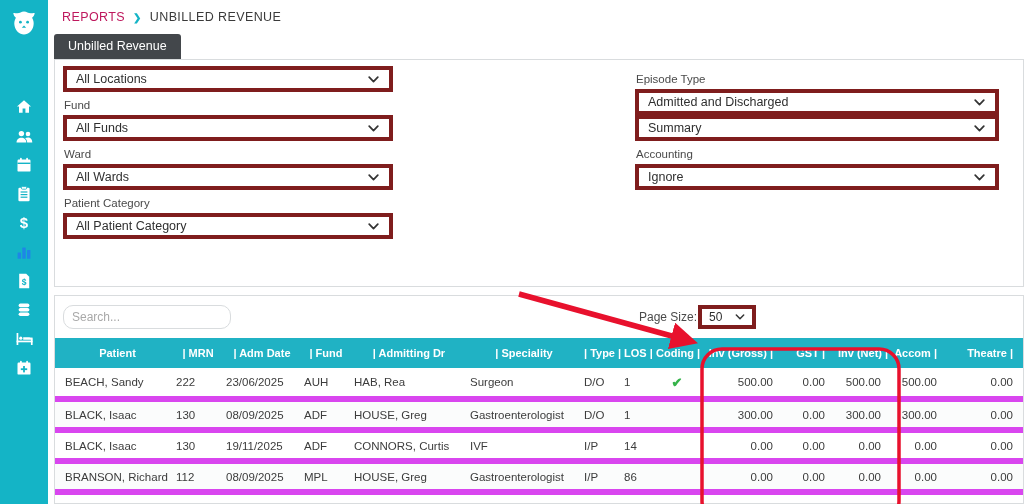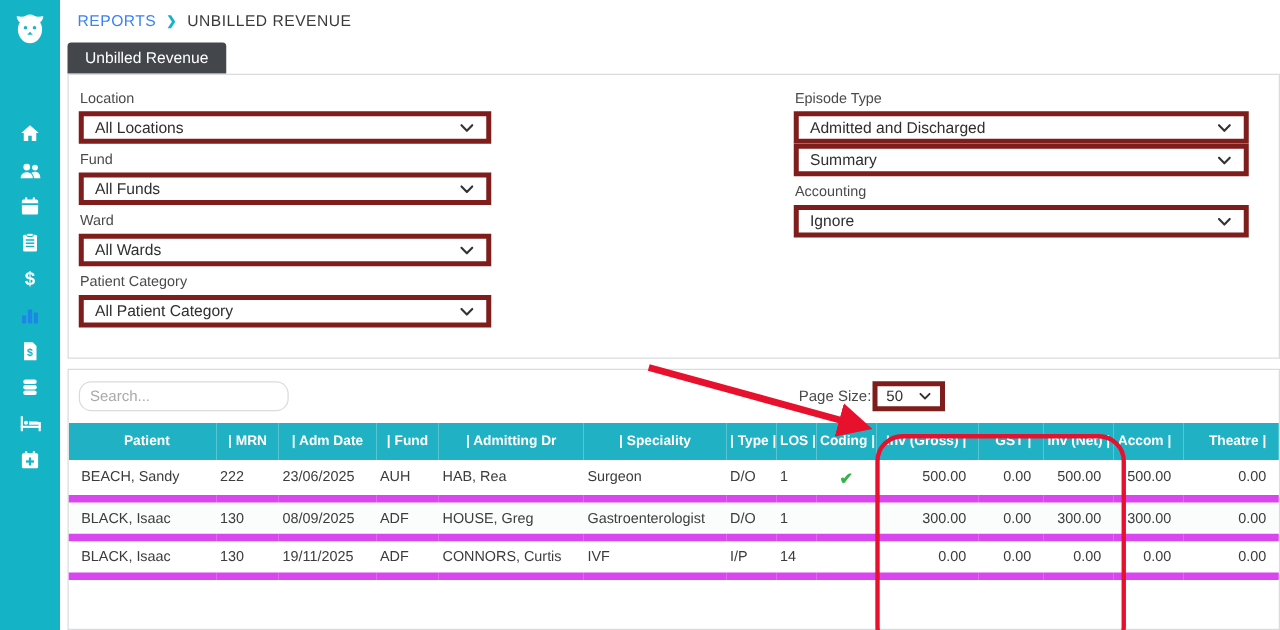--- a/index.html
+++ b/index.html
@@ -7,21 +7,21 @@
   .app { position:relative; width:1024px; height:504px; overflow:hidden; display:flex; background:#fff; }
 
   
   .sidebar { flex:0 0 48px; width:48px; background:#14b4c6; display:flex; flex-direction:column; align-items:center; padding-top:7px; }
   .logo { width:34px; height:34px; margin-bottom:56px; cursor:pointer; }
   .nav-icon { width:20px; height:20px; margin-bottom:9px; display:flex; align-items:center; justify-content:center; cursor:pointer; }
 
   
   .main { flex:1; display:flex; flex-direction:column; position:relative; }
   .breadcrumb { height:34px; display:flex; align-items:center; padding-left:14px; font-size:12.5px; letter-spacing:.4px; }
-  .crumb-link { color:#3b82f6; cursor:pointer; }
+  .crumb-link { color:#be185d; cursor:pointer; }
   .crumb-sep { color:#14b4c6; font-size:10px; margin:0 8px; font-weight:bold; }
   .crumb-current { color:#3a3a3a; }
 
   .tab { display:inline-block; align-self:flex-start; margin-left:6px; background:#43474b; color:#fff;
          font-size:12.5px; padding:5px 14px 6px; border-radius:3px 3px 0 0; cursor:pointer; }
 
   .filter-panel { margin-left:6px; border:1px solid #d9dcde; background:#fff; height:228px; position:relative;
                   padding:6px 14px 0 8px; }
   .flabel { font-size:11.5px; color:#4a4a4a; margin:7px 0 4px 1px; }
   .select { width:330px; height:26px; border:4px solid #7f1d1d; border-radius:0; background:#fff;
@@ -163,21 +163,20 @@
       <span class="crumb-link">REPORTS</span>
       <span class="crumb-sep">❯</span>
       <span class="crumb-current">UNBILLED REVENUE</span>
     </div>
 
     <div class="tab">Unbilled Revenue</div>
 
     <div class="filter-panel">
       <div class="col-left">
         <div class="fg">
-          <div class="flabel">Location</div>
           <div class="select">
             <span>All Locations</span>
             <svg width="11" height="7" viewBox="0 0 11 7">
                 <path d="M1.2 1.2 5.5 5.6 9.8 1.2" fill="none" stroke="#333" stroke-width="1.7" stroke-linecap="round" stroke-linejoin="round"></path>
               </svg>
           </div>
         </div>
         <div class="fg">
           <div class="flabel">Fund</div>
           <div class="select">
@@ -312,20 +311,36 @@
               <td>IVF</td>
               <td>I/P</td>
               <td>14</td>
               <td class="ctr"></td>
               <td class="num">0.00</td>
               <td class="num">0.00</td>
               <td class="num">0.00</td>
               <td class="num">0.00</td>
               <td class="num">0.00</td>
             </tr>
+            <tr class="alt">
+              <td>BRANSON, Richard</td>
+              <td>112</td>
+              <td>08/09/2025</td>
+              <td>MPL</td>
+              <td>HOUSE, Greg</td>
+              <td>Gastroenterologist</td>
+              <td>I/P</td>
+              <td>86</td>
+              <td class="ctr"></td>
+              <td class="num">0.00</td>
+              <td class="num">0.00</td>
+              <td class="num">0.00</td>
+              <td class="num">0.00</td>
+              <td class="num">0.00</td>
+            </tr>
           </tbody>
       </table>
     </div>
   </div>
 
   <svg class="overlay" width="1024" height="504" viewBox="0 0 1024 504">
     <defs>
       <marker id="arrowhead" viewBox="0 0 10 10" refX="7" refY="5" markerWidth="5" markerHeight="5" orient="auto">
         <path d="M0 0 L10 5 L0 10 z" fill="#e8112d"></path>
       </marker>

